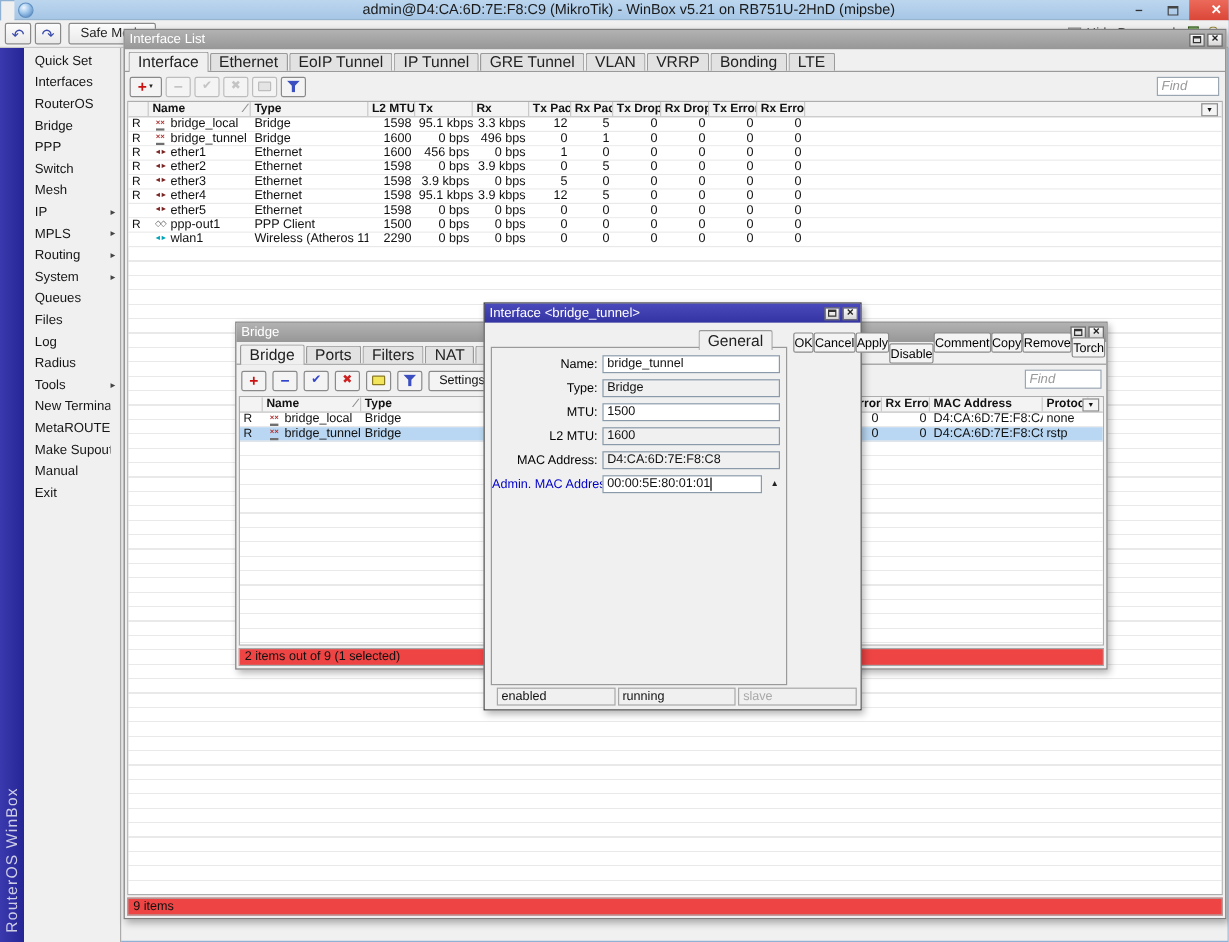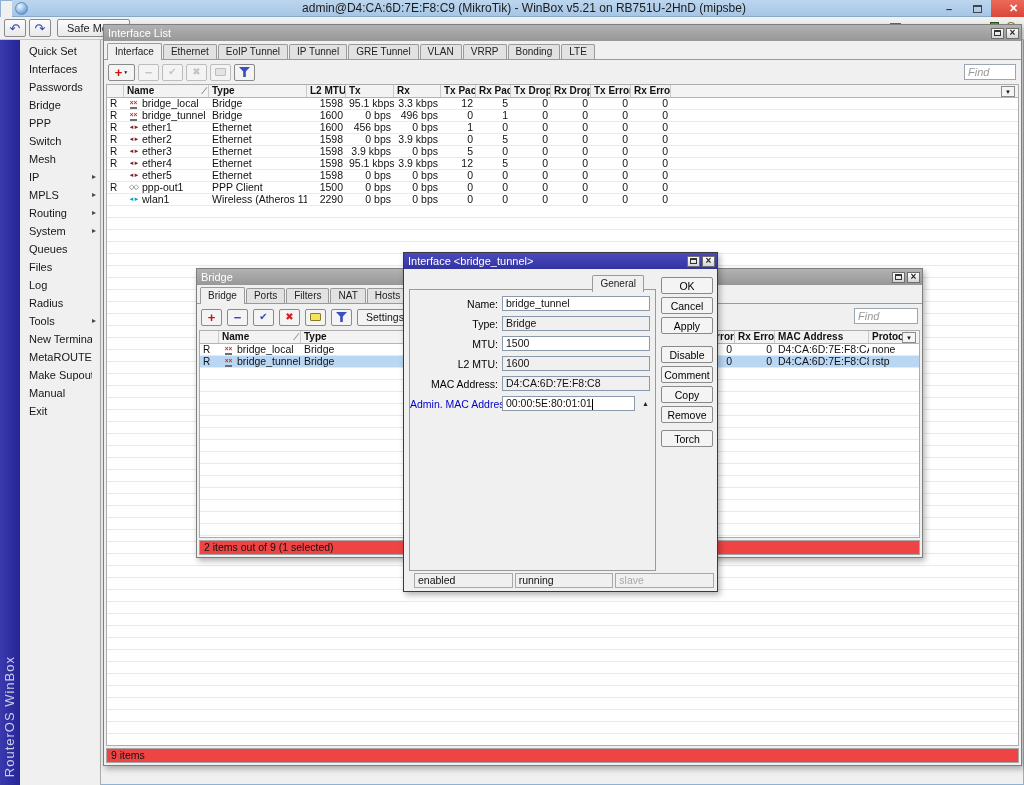--- a/index.html
+++ b/index.html
@@ -62,21 +62,21 @@
   .win-title .t-label { flex:1; white-space:nowrap; overflow:hidden; }
   .wctl { width:13px; height:11px; margin-left:2px; border:1px solid #6e6e6e;
     background:linear-gradient(#fdfdfd,#d5d5d5); display:inline-flex; align-items:center; justify-content:center;
     color:#222; font-size:9px; line-height:1; }
   .restore-ic { width:7px; height:6px; border:1px solid #333; border-top-width:2px; }
   .wctl.close { font-weight:bold; font-size:10px; }
 
   
   .tabstrip { display:flex; align-items:flex-end; height:19px; padding:2px 0 0 3px; border-bottom:1px solid #9a9a9a; }
   .tab { height:15px; line-height:14px; padding:0 7px; margin-right:1px; background:#e2e2e2;
-    border:1px solid #9a9a9a; border-bottom:none; border-radius:2px 2px 0 0; font-size:10px; color:#222; }
+    border:1px solid #9a9a9a; border-bottom:none; border-radius:2px 2px 0 0; font-size:13px; color:#222; }
   .tab.active { height:17px; line-height:16px; background:#f0f0f0; position:relative; margin-bottom:-1px; z-index:2; }
 
   
   .wtoolbar { position:relative; height:24px; display:flex; align-items:center; padding:0 4px; gap:3px; }
   .tbtn { width:21px; height:17px; border:1px solid #8a8a8a; border-radius:2px; background:#f4f4f4;
     display:inline-flex; align-items:center; justify-content:center; font-size:10px; line-height:1; }
   .tbtn.wide { width:27px; gap:1px; }
   .tbtn.disabled { border-color:#bdbdbd; color:#c4c4c4; }
   .glyph-plus { color:#cc1111; font-weight:bold; font-size:13px; }
   .glyph-minus { color:#3344cc; font-weight:bold; font-size:13px; }
@@ -147,21 +147,21 @@
   .field-row.ro .f-input { background:#f0f0f0; }
   .field-row.col .f-input { width:133px; }
   .dd-btn { display:none; }
   .field-row.dd .dd-btn { display:block; position:absolute; right:0; top:0; bottom:0; width:15px;
     border-left:1px solid #8a9aaa; background:#f0f0f0; text-align:center; font-size:9px; line-height:13px; font-weight:bold; }
   .field-row.dd .f-input { padding-right:18px; }
   .caret { display:none; }
   .field-row.show-caret .caret { display:inline-block; width:1px; height:11px; background:#000; vertical-align:middle; }
   .col-btn { display:none; }
   .field-row.col .col-btn { display:inline-block; margin-left:7px; font-size:7px; color:#222; }
-  .dlg-buttons { position:absolute; right:4px; top:8px; width:52px; display:flex; flex-direction:column; }
+  .dlg-buttons { position:absolute; right:4px; top:8px; width:52px; display:flex; flex-direction:row; }
   .dbtn { width:52px; height:17px; margin-bottom:3px; border:1px solid #8a8a8a; border-radius:2px;
     background:#f4f4f4; font-size:10.5px; font-family:"Liberation Sans", sans-serif; }
   .dlg-buttons button:nth-of-type(4) { margin-top:9px; }
   .dlg-buttons button:nth-of-type(8) { margin-top:4px; }
   .dlg-status { position:absolute; left:10px; right:3px; bottom:3px; height:15px; display:flex; gap:2px; }
   .scell { flex:1; border:1px solid #a8a8a8; background:#f0f0f0; font-size:10.5px; line-height:13px; padding-left:3px; }
   .dlg-status .scell:nth-of-type(3) { color:#a8a8a8; }
 </style>
 </head>
 <body>
@@ -206,21 +206,21 @@
         <span class="side-label">Quick Set</span>
         <span class="side-arrow">▸</span>
       </div>
 
       <div class="side-item">
         <span class="side-label">Interfaces</span>
         <span class="side-arrow">▸</span>
       </div>
 
       <div class="side-item">
-        <span class="side-label">Passwords</span>
+        <span class="side-label">RouterOS</span>
         <span class="side-arrow">▸</span>
       </div>
 
       <div class="side-item">
         <span class="side-label">Bridge</span>
         <span class="side-arrow">▸</span>
       </div>
 
       <div class="side-item">
         <span class="side-label">PPP</span>

